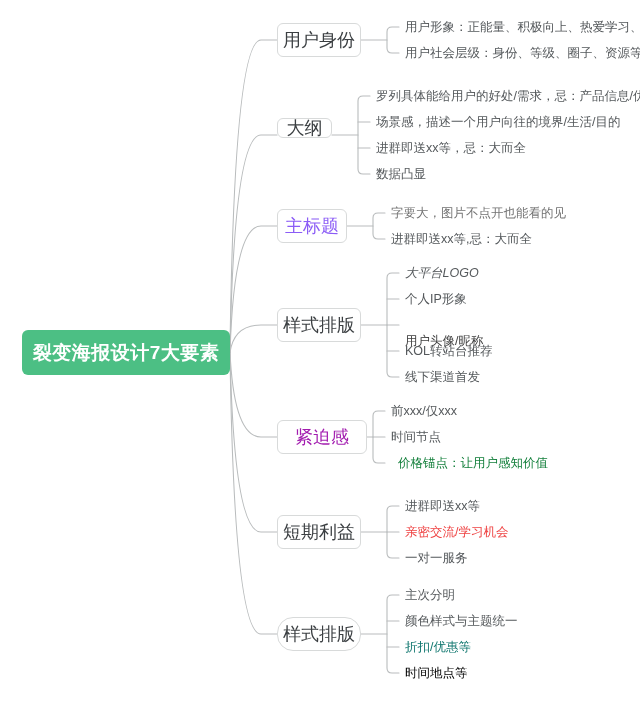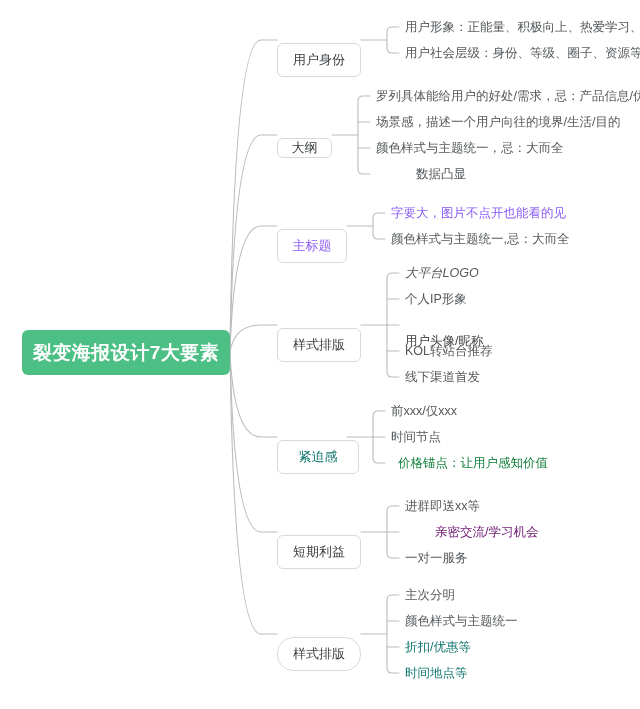--- a/index.html
+++ b/index.html
@@ -43,24 +43,23 @@
   .branch-node {
     position: absolute;
     box-sizing: border-box;
     background: #ffffff;
     border: 1px solid #d8dada;
     border-radius: 6px;
     color: #3b3f42;
     display: flex;
     align-items: center;
     justify-content: center;
-    font-size: 13px;
+    font-size: 18px;
     white-space: nowrap;
     z-index: 3;
-    margin-top: 20px;
   }
   .leaf-text {
     position: absolute;
     color: #54585b;
     font-size: 12.5px;
     line-height: 14px;
     white-space: nowrap;
     z-index: 2;
   }
 </style>
@@ -107,48 +106,48 @@
       <div class="branch-node" style="left: 277px; top: 23px; width: 84px; height: 34px; border-color: rgb(216, 218, 218); color: rgb(59, 63, 66);">
         <span>用户身份</span>
       </div>
       <div class="leaf-text" style="left: 405px; top: 20px; color: rgb(84, 88, 91);">用户形象：正能量、积极向上、热爱学习、工作勤奋等</div>
       <div class="leaf-text" style="left: 405px; top: 46px; color: rgb(84, 88, 91);">用户社会层级：身份、等级、圈子、资源等</div>
       <div class="branch-node" style="left: 277px; top: 118px; width: 55px; height: 20px; border-color: rgb(216, 218, 218); color: rgb(59, 63, 66);">
         <span>大纲</span>
       </div>
       <div class="leaf-text" style="left: 376px; top: 89px; color: rgb(84, 88, 91);">罗列具体能给用户的好处/需求，忌：产品信息/优势/卖点</div>
       <div class="leaf-text" style="left: 376px; top: 115px; color: rgb(84, 88, 91);">场景感，描述一个用户向往的境界/生活/目的</div>
-      <div class="leaf-text" style="left: 376px; top: 141px; color: rgb(84, 88, 91);">颜色样式与主题统一，忌：大而全</div>
-      <div class="leaf-text" style="left: 376px; top: 167px; color: rgb(84, 88, 91); margin-left: 40px;">数据凸显</div>
+      <div class="leaf-text" style="left: 376px; top: 141px; color: rgb(84, 88, 91);">进群即送xx等，忌：大而全</div>
+      <div class="leaf-text" style="left: 376px; top: 167px; color: rgb(84, 88, 91);">数据凸显</div>
       <div class="branch-node" style="left: 277px; top: 209px; width: 70px; height: 34px; border-color: rgb(216, 218, 218); color: #8b5cf6;">
         <span>主标题</span>
       </div>
-      <div class="leaf-text" style="left: 391px; top: 206px; color: #8b5cf6;">字要大，图片不点开也能看的见</div>
-      <div class="leaf-text" style="left: 391px; top: 232px; color: rgb(84, 88, 91);">颜色样式与主题统一,忌：大而全</div>
+      <div class="leaf-text" style="left: 391px; top: 206px; color: #737373;">字要大，图片不点开也能看的见</div>
+      <div class="leaf-text" style="left: 391px; top: 232px; color: rgb(84, 88, 91);">进群即送xx等,忌：大而全</div>
       <div class="branch-node" style="left: 277px; top: 308px; width: 84px; height: 34px; border-color: rgb(216, 218, 218); color: rgb(59, 63, 66);">
         <span>样式排版</span>
       </div>
       <div class="leaf-text" style="left: 405px; top: 266px; color: rgb(84, 88, 91); font-style: italic;">大平台LOGO</div>
       <div class="leaf-text" style="left: 405px; top: 292px; color: rgb(84, 88, 91);">个人IP形象</div>
       <div class="leaf-text" style="left: 405px; top: 318px; color: #404040; margin-top: 16px;">用户头像/昵称</div>
       <div class="leaf-text" style="left: 405px; top: 344px; color: rgb(84, 88, 91);">KOL转站台推荐</div>
       <div class="leaf-text" style="left: 405px; top: 370px; color: rgb(84, 88, 91);">线下渠道首发</div>
-      <div class="branch-node" style="left: 277px; top: 420px; width: 82px; height: 34px; border-color: rgb(216, 218, 218); color: #0f766e;">
+      <div class="branch-node" style="left: 277px; top: 420px; width: 90px; height: 34px; border-color: rgb(216, 218, 218); color: #a21caf;">
         <span>紧迫感</span>
       </div>
       <div class="leaf-text" style="left: 391px; top: 404px; color: rgb(84, 88, 91);">前xxx/仅xxx</div>
       <div class="leaf-text" style="left: 391px; top: 430px; color: rgb(84, 88, 91);">时间节点</div>
       <div class="leaf-text" style="left: 398px; top: 456px; color: #15803d;">价格锚点：让用户感知价值</div>
       <div class="branch-node" style="left: 277px; top: 515px; width: 84px; height: 34px; border-color: rgb(216, 218, 218); color: rgb(59, 63, 66);">
         <span>短期利益</span>
       </div>
       <div class="leaf-text" style="left: 405px; top: 499px; color: rgb(84, 88, 91);">进群即送xx等</div>
-      <div class="leaf-text" style="left: 405px; top: 525px; color: #701a75; margin-left: 30px;">亲密交流/学习机会</div>
+      <div class="leaf-text" style="left: 405px; top: 525px; color: #ef4444;">亲密交流/学习机会</div>
       <div class="leaf-text" style="left: 405px; top: 551px; color: rgb(84, 88, 91);">一对一服务</div>
       <div class="branch-node" style="left: 277px; top: 617px; width: 84px; height: 34px; border-color: rgb(216, 218, 218); color: rgb(59, 63, 66); border-radius: 16px;">
         <span>样式排版</span>
       </div>
       <div class="leaf-text" style="left: 405px; top: 588px; color: rgb(84, 88, 91);">主次分明</div>
       <div class="leaf-text" style="left: 405px; top: 614px; color: rgb(84, 88, 91);">颜色样式与主题统一</div>
       <div class="leaf-text" style="left: 405px; top: 640px; color: #0f766e;">折扣/优惠等</div>
-      <div class="leaf-text" style="left: 405px; top: 666px; color: #0f766e;">时间地点等</div>
+      <div class="leaf-text" style="left: 405px; top: 666px; color: #000000;">时间地点等</div>
     </div>
 </div>
 
 </body></html>

